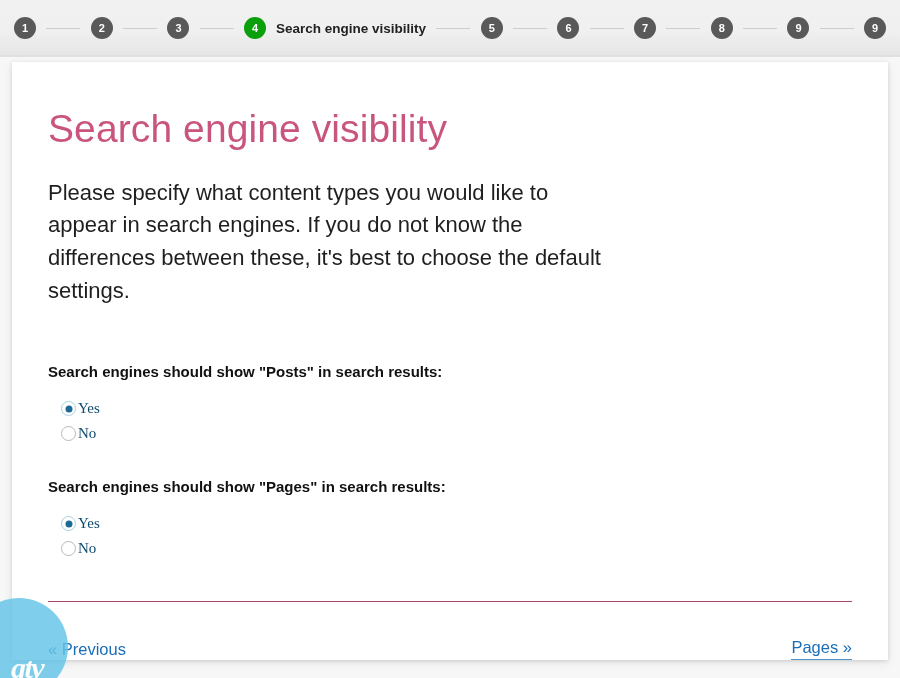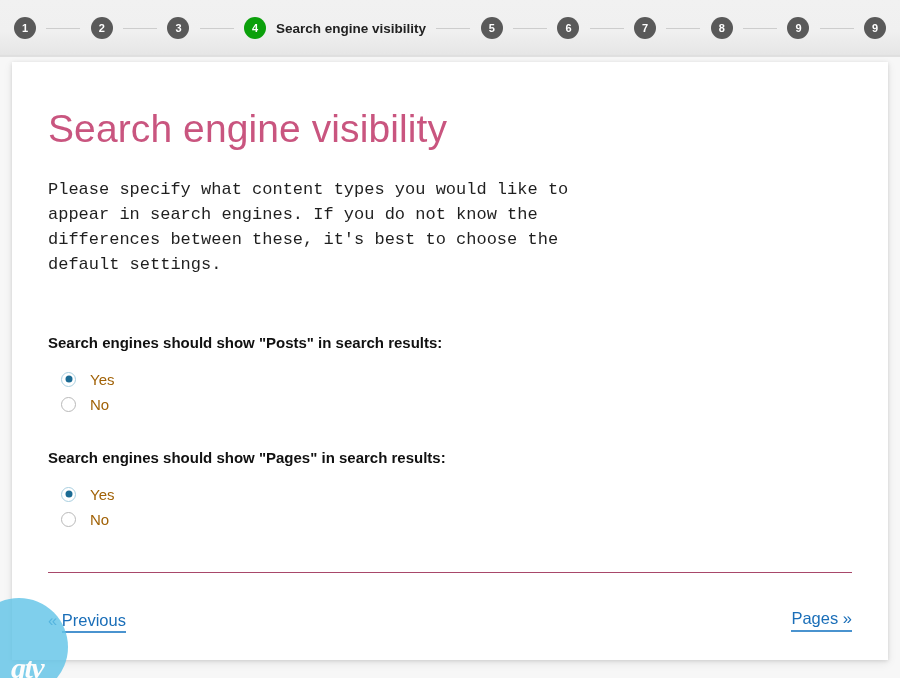--- a/index.html
+++ b/index.html
@@ -99,26 +99,25 @@
   .page-title {
     font-size: 39px;
     font-weight: 300;
     color: #c9557f;
     letter-spacing: 0.1px;
     line-height: 1.1;
     margin-bottom: 26px;
   }
 
   .intro {
-    font-size: 17px;
+    font-size: 22px;
     color: #1f1f1f;
     line-height: 1.48;
     max-width: 565px;
     margin-bottom: 56px;
-    font-family: Liberation Mono, monospace;
   }
 
   .field-group { margin-bottom: 6px; }
 
   .field-label {
     font-size: 15px;
     font-weight: bold;
     color: #111111;
     margin-bottom: 20px;
   }
@@ -152,23 +151,24 @@
     left: 50%;
     top: 50%;
     transform: translate(-50%, -50%);
     width: 7px;
     height: 7px;
     border-radius: 50%;
     background: #1b6b94;
   }
 
   .radio-label {
-    margin-left: 14px;
+    margin-left: 2px;
     font-size: 15px;
-    color: #a16207;
+    color: #0c4a6e;
+    font-family: Liberation Serif, serif;
   }
 
   .group-gap { height: 28px; }
 
   .divider {
     margin: 44px 0 0 0;
     height: 1px;
     background: #a8486a;
     width: 100%;
   }

